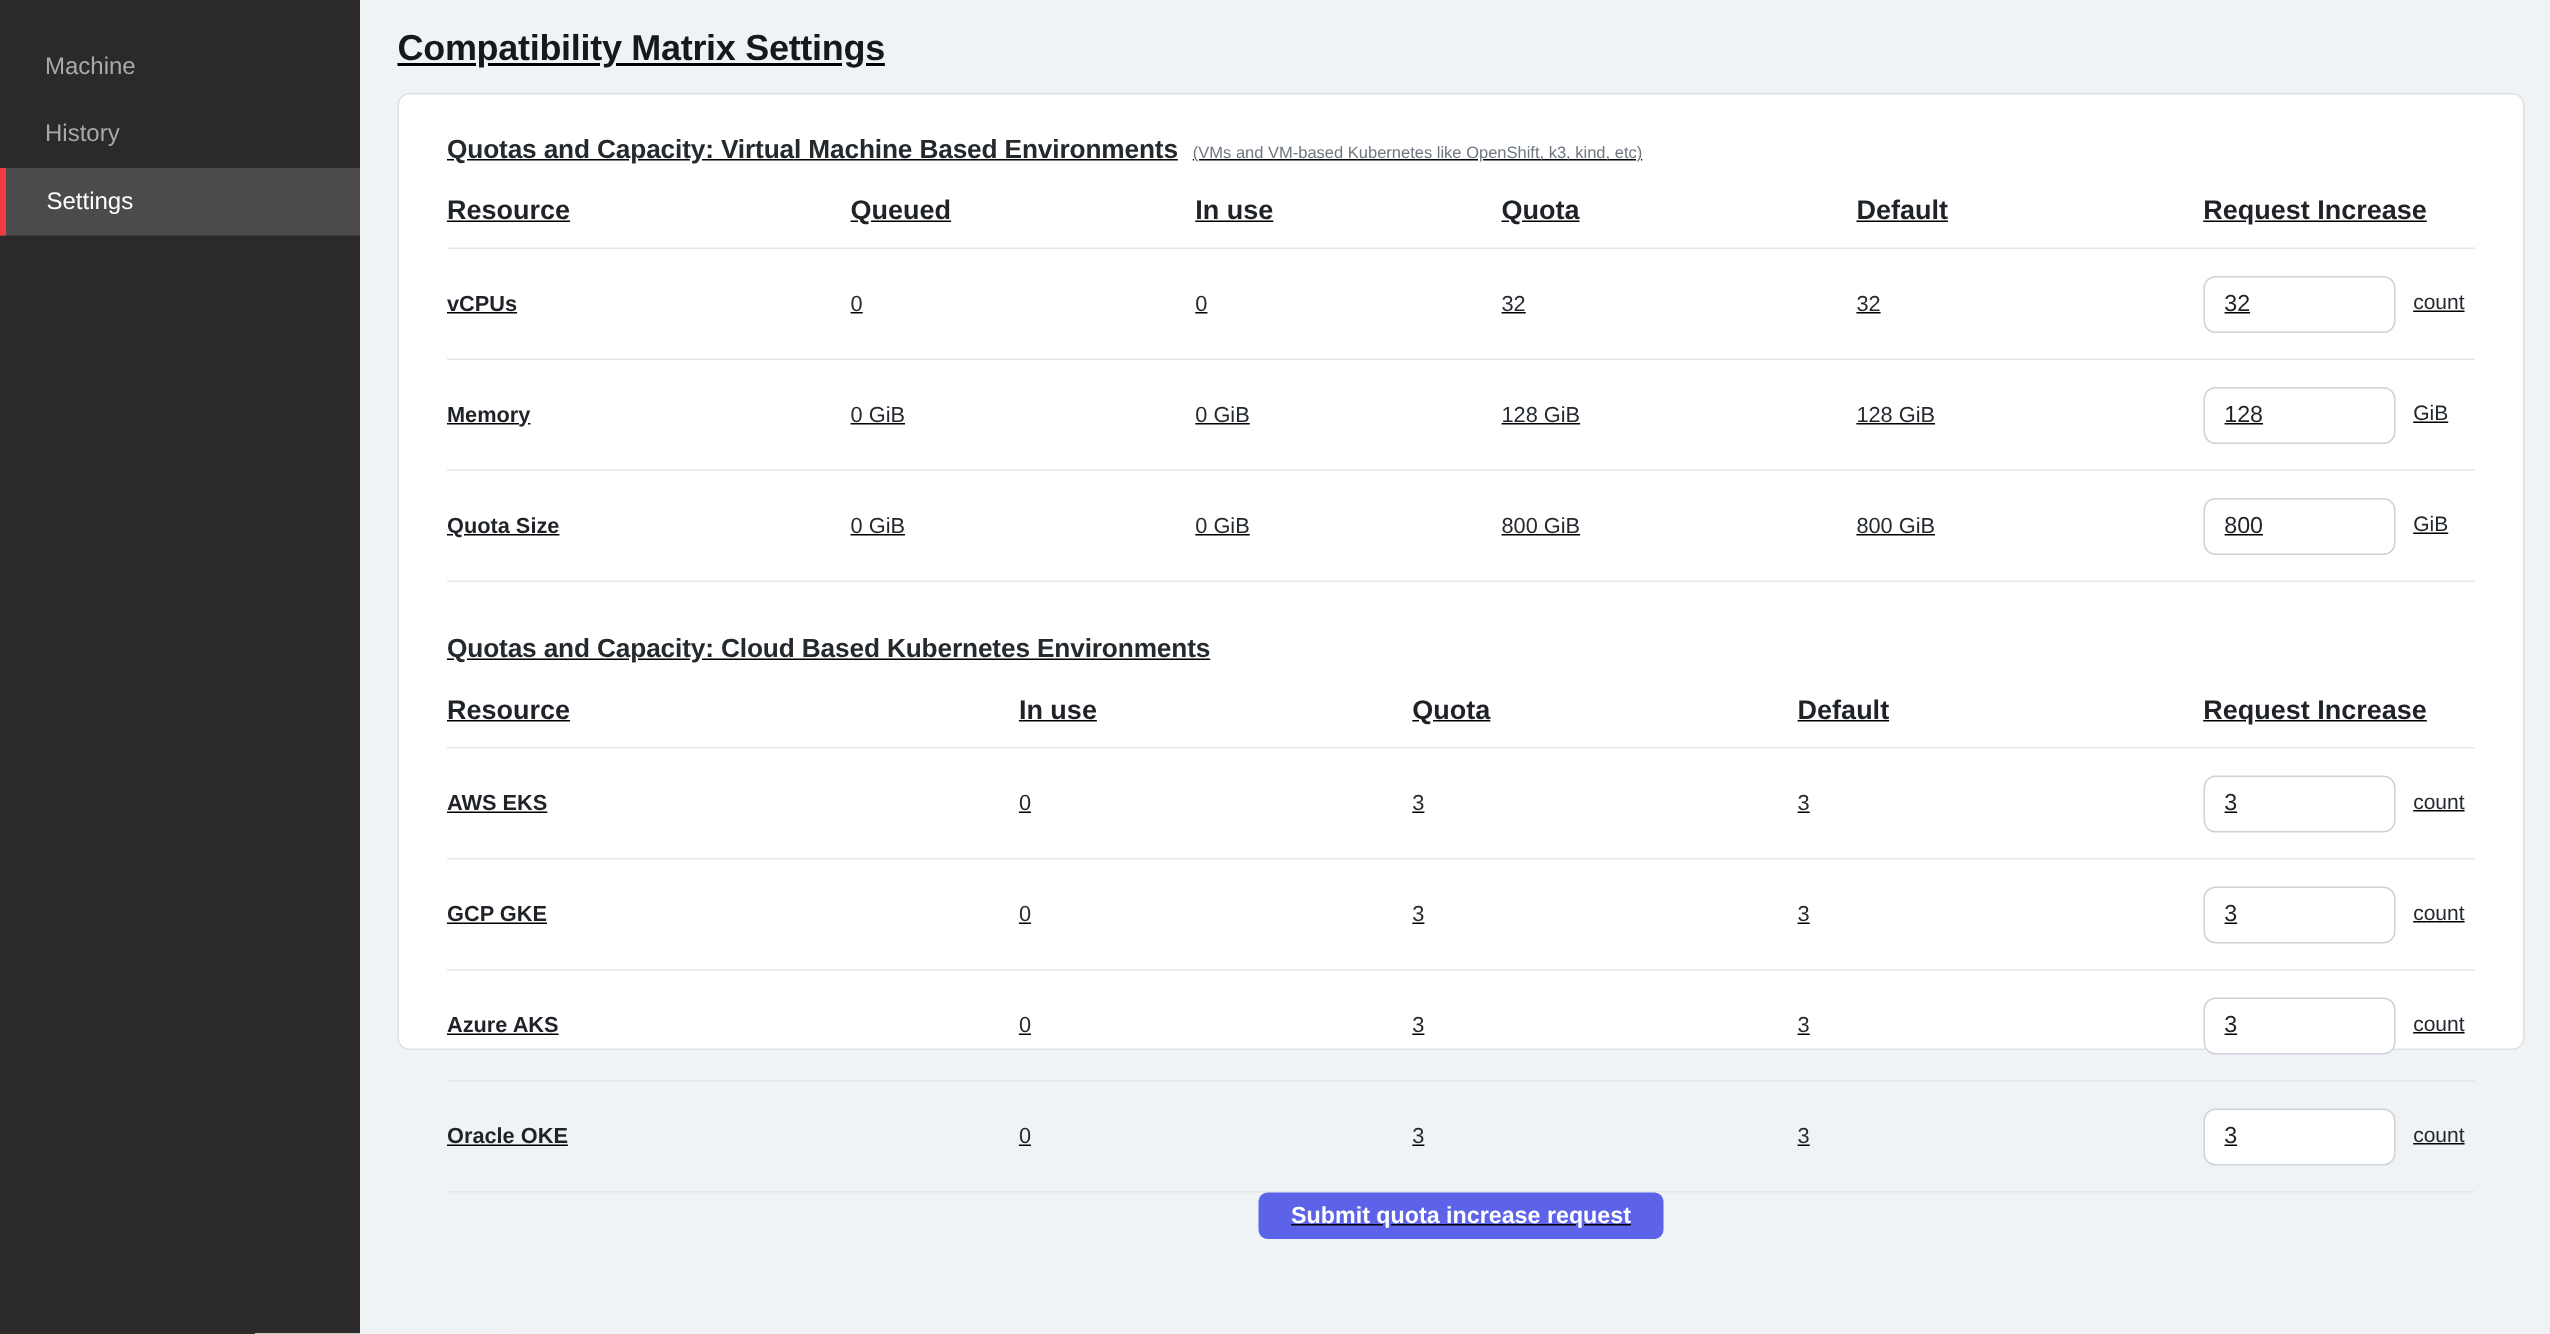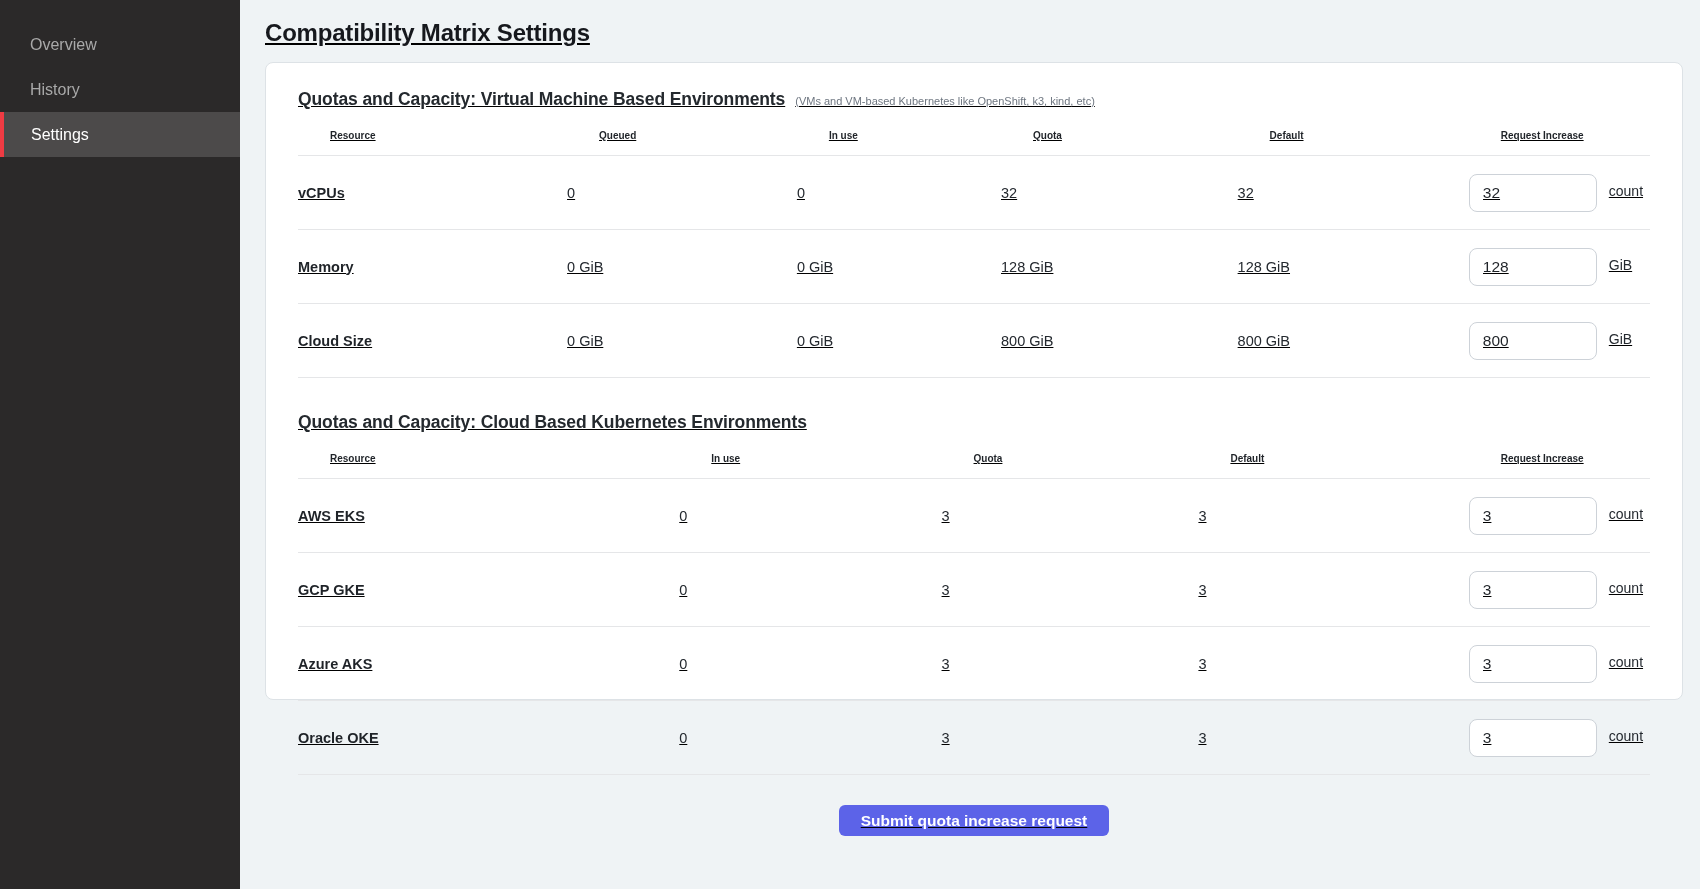--- a/index.html
+++ b/index.html
@@ -60,59 +60,59 @@
   h2.section-title{margin:0;font-size:17.5px;font-weight:600;color:#24292e;letter-spacing:-0.1px;}
   .section-subtitle{font-size:11px;color:var(--text-muted);}
 
   
   .table{width:100%;}
   .trow{display:grid;align-items:center;}
   .vm-table .trow{grid-template-columns:19.9% 17% 15.1% 17.5% 17.1% 1fr;}
   .cloud-table .trow{grid-template-columns:28.2% 19.4% 19% 20% 1fr;}
   .trow.thead{border-bottom:1px solid var(--row-border);}
   .thead .th{
-    font-size:10px;font-weight:700;color:var(--text-dark);
-    padding:6px 0 14px 0;white-space:nowrap;margin-left:32px;
+    font-size:18px;font-weight:700;color:var(--text-dark);
+    padding:6px 0 14px 0;white-space:nowrap;
   }
   .trow.data{height:74px;border-bottom:1px solid var(--row-border);}
   .td{font-size:14.5px;color:#24292f;white-space:nowrap;}
   .td.resource{font-weight:600;color:var(--text-dark);}
 
   .req-cell{display:flex;align-items:center;gap:12px;}
   .req-input{
     width:128px;height:38px;
     border:1px solid #cdd2d8;border-radius:8px;
     background:#ffffff;
     font-family:"Liberation Sans", sans-serif;
     font-size:15.5px;color:var(--text-dark);
     padding:0 8px 0 13px;outline:none;
   }
   .unit{font-size:14px;color:#24292f;position:relative;top:-2px;}
 
   .section-2{margin-top:34px;}
 
   
-  .button-row{display:flex;justify-content:center;margin-top:30px;}
+  .button-row{display:flex;justify-content:center;}
   .submit-btn{
     background:var(--button-bg);color:#ffffff;
     border:none;border-radius:6px;
     font-family:"Liberation Sans", sans-serif;
     font-size:15.5px;font-weight:700;
     height:31px;padding:0 22px;line-height:31px;
     cursor:pointer;white-space:nowrap;
   }
 </style>
 </head>
 <body>
 
 <div class="app">
 
   <aside class="sidebar">
     <nav>
-      <div class="nav-item">Overview</div>
+      <div class="nav-item">Machine</div>
       <div class="nav-item">History</div>
       <div class="nav-item active">Settings</div>
     </nav>
   </aside>
 
   <main class="main">
     <h1 class="page-title">Compatibility Matrix Settings</h1>
 
     <section class="card">
 
@@ -149,21 +149,21 @@
           <div class="td">0 GiB</div>
           <div class="td">128 GiB</div>
           <div class="td">128 GiB</div>
           <div class="req-cell">
             <input class="req-input" type="text" value="128" style="">
             <span class="unit">GiB</span>
           </div>
         </div>
 
         <div class="trow data">
-          <div class="td resource">Cloud Size</div>
+          <div class="td resource">Quota Size</div>
           <div class="td">0 GiB</div>
           <div class="td">0 GiB</div>
           <div class="td">800 GiB</div>
           <div class="td">800 GiB</div>
           <div class="req-cell">
             <input class="req-input" type="text" value="800" style="">
             <span class="unit">GiB</span>
           </div>
         </div>
       </div>

